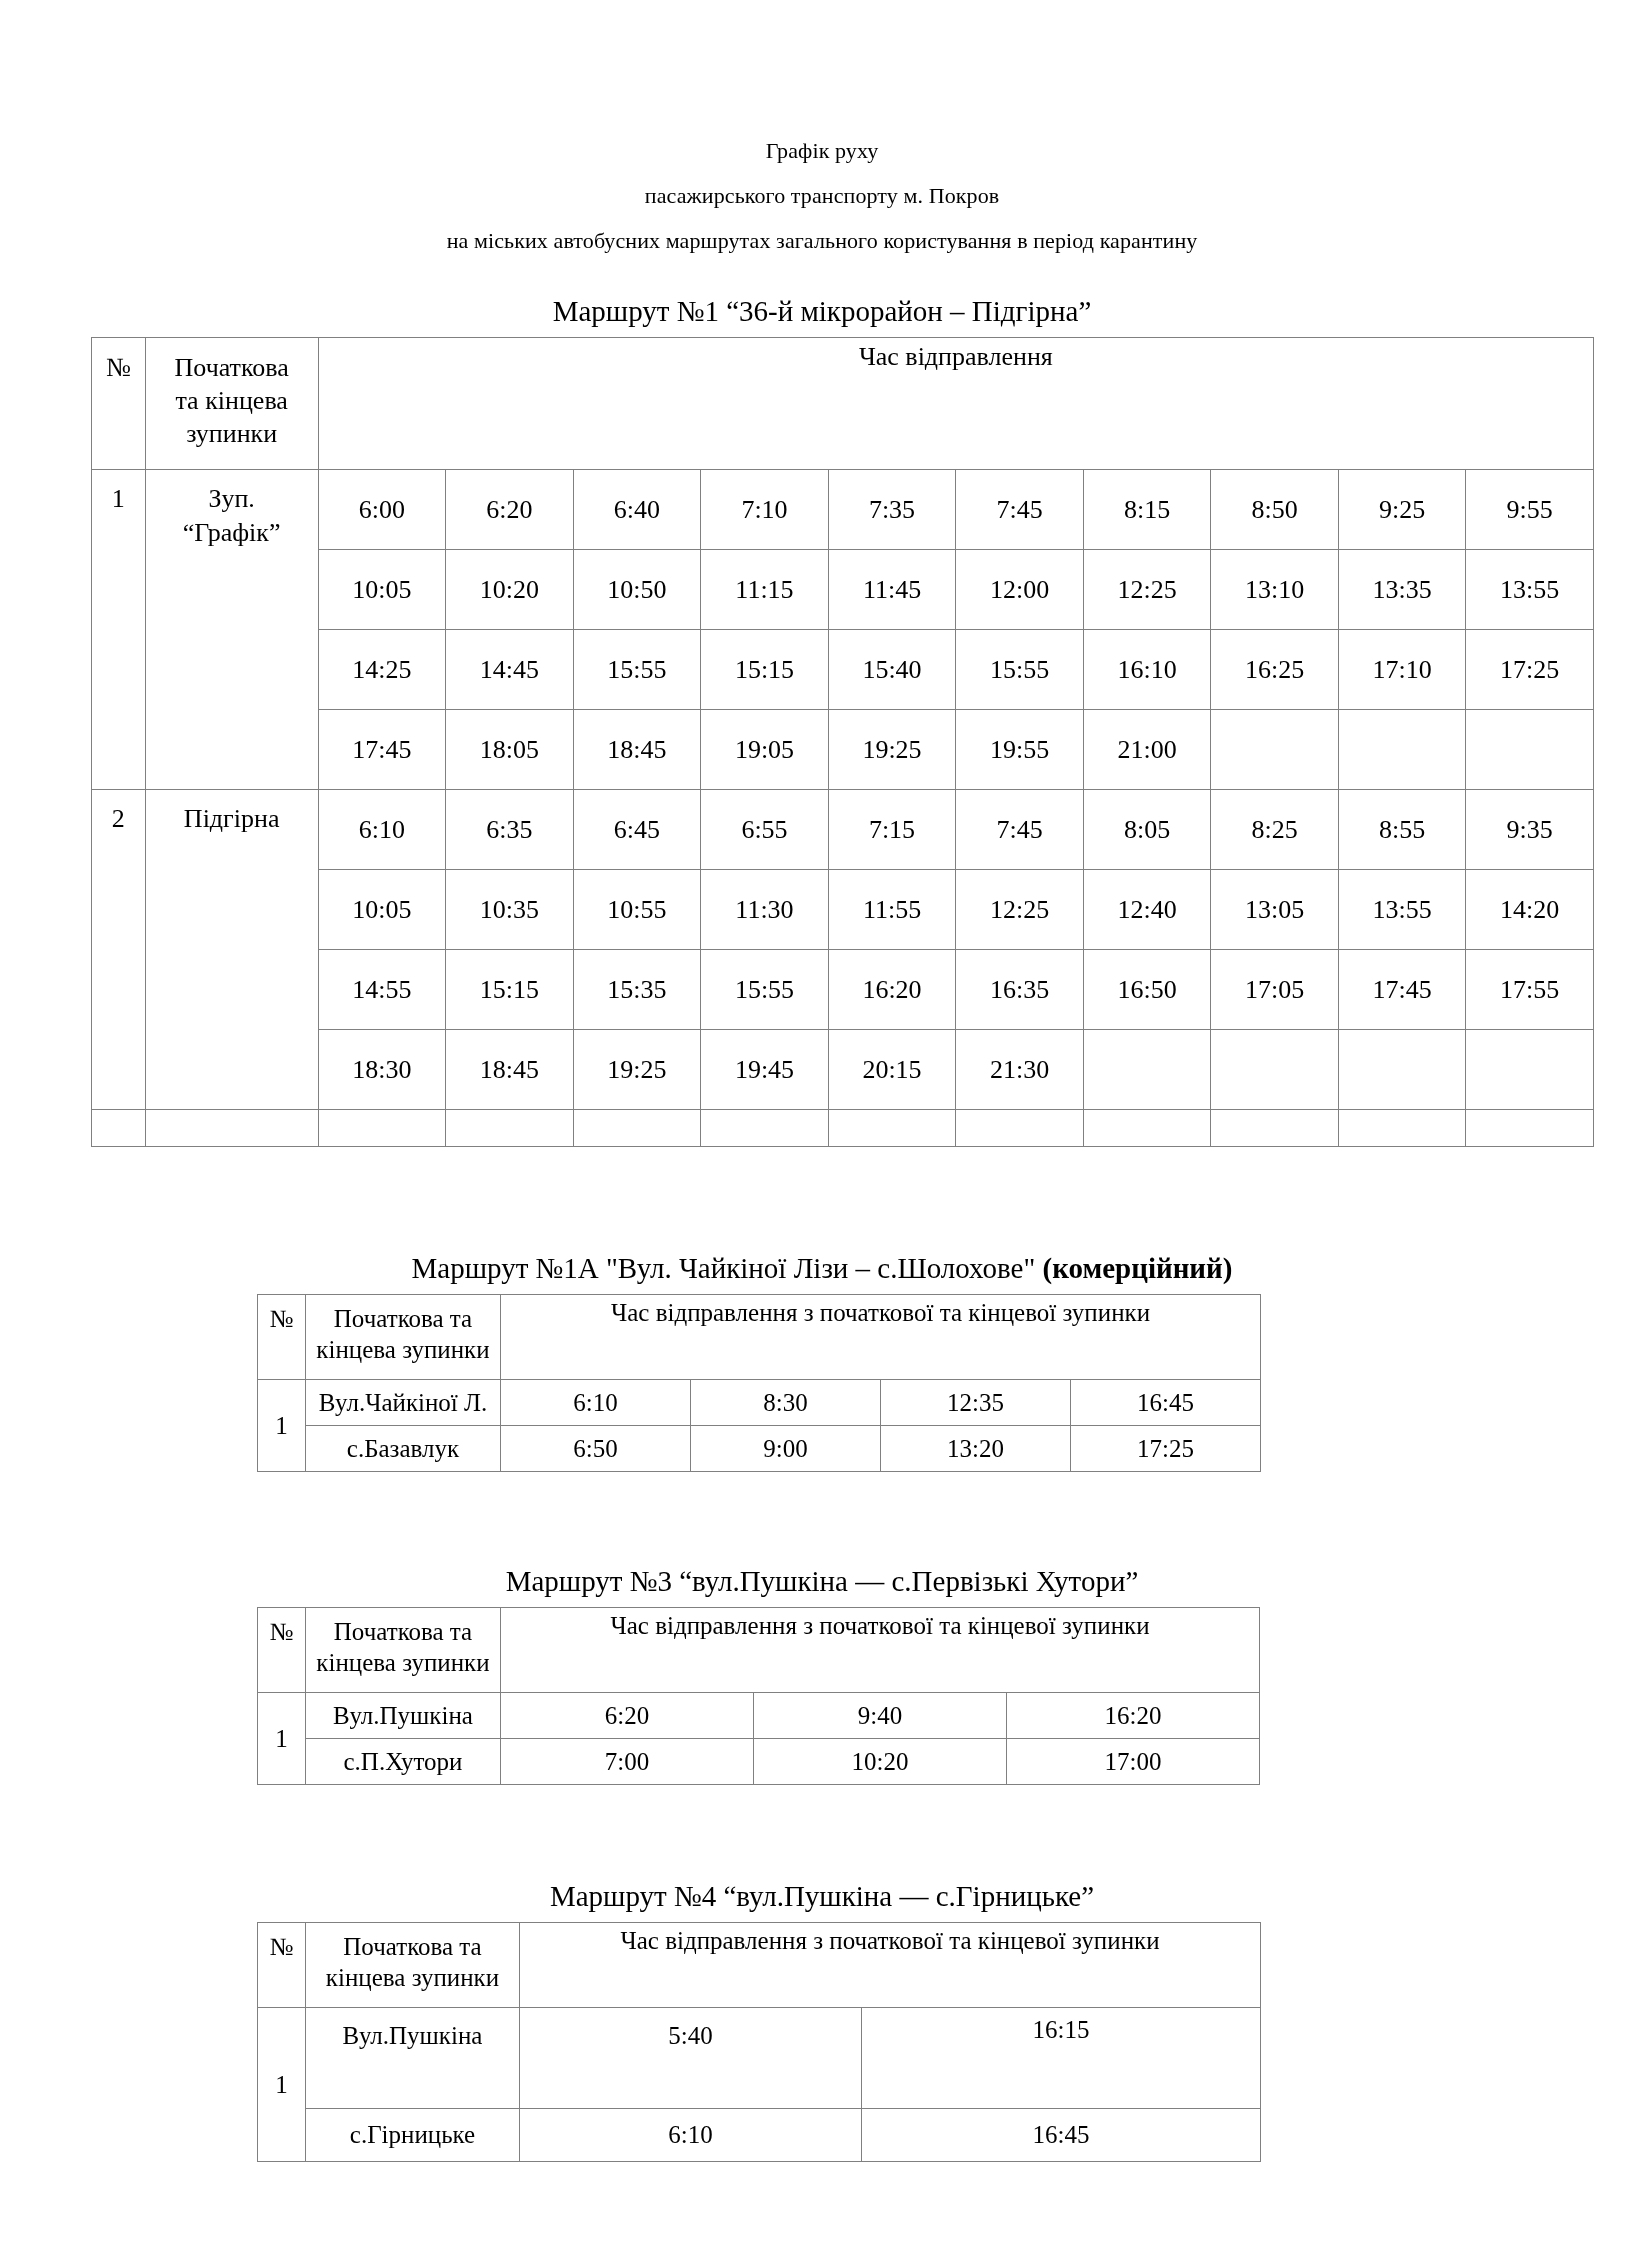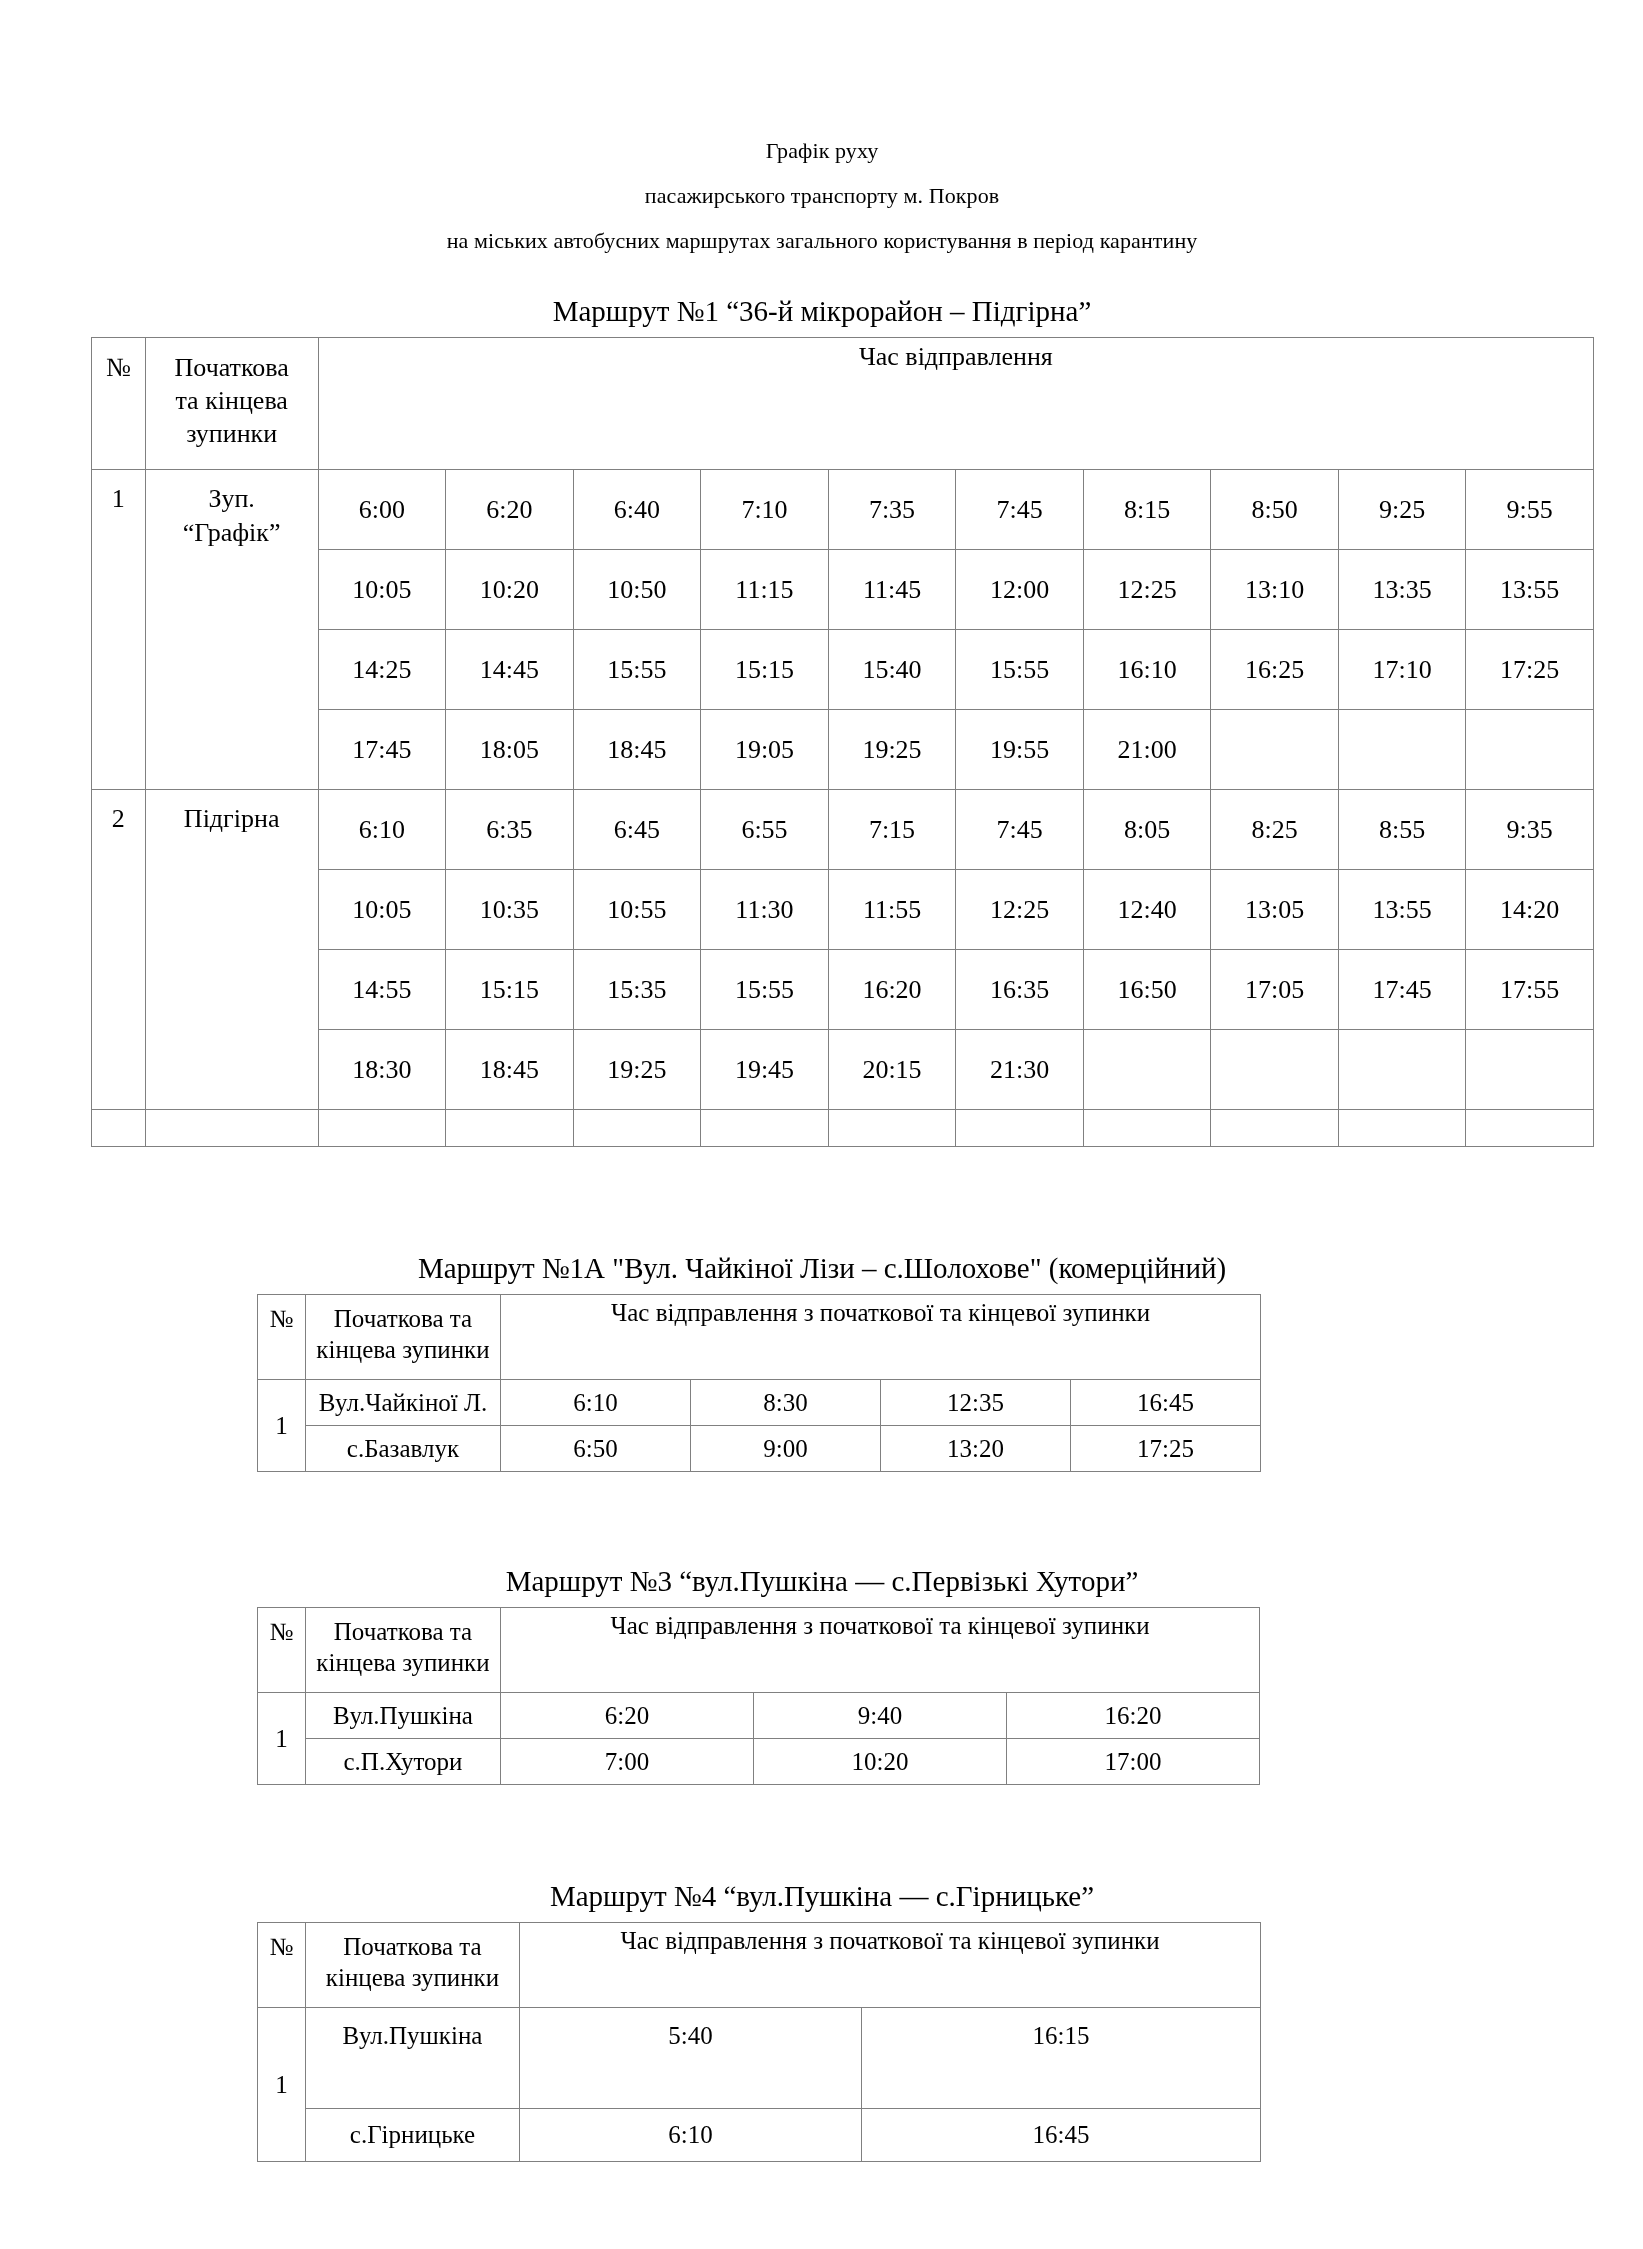--- a/index.html
+++ b/index.html
@@ -38,21 +38,21 @@
 
   
   .route-heading {
     text-align: center;
     font-size: 29px;
     line-height: 34px;
     margin: 0;
     font-weight: normal;
   }
   .route-heading .bold {
-    font-weight: normal;
+    font-weight: bold;
   }
 
   
   table {
     border-collapse: collapse;
     table-layout: fixed;
     background: #fff;
   }
   table td, table th {
     border: 0.9px solid #808080;
@@ -381,21 +381,21 @@
           <div>кінцева зупинки</div>
         </th>
         <th class="hdr-wide" colspan="2">Час відправлення з початкової та кінцевої зупинки</th>
       </tr>
     </thead>
     <tbody>
       <tr class="data-row" style="height:101px">
         <td rowspan="2">1</td>
         <td style="vertical-align:top;padding-top:12px">Вул.Пушкіна</td>
         <td style="vertical-align:top;padding-top:12px">5:40</td>
-        <td style="vertical-align:top;padding-top:12px">16:15</td>
+        <td style="vertical-align:top;padding-top:6px">16:15</td>
       </tr>
       <tr class="data-row" style="height:53px">
         <td>с.Гірницьке</td>
         <td>6:10</td>
         <td>16:45</td>
       </tr>
     </tbody>
   </table>
 
 </div>

